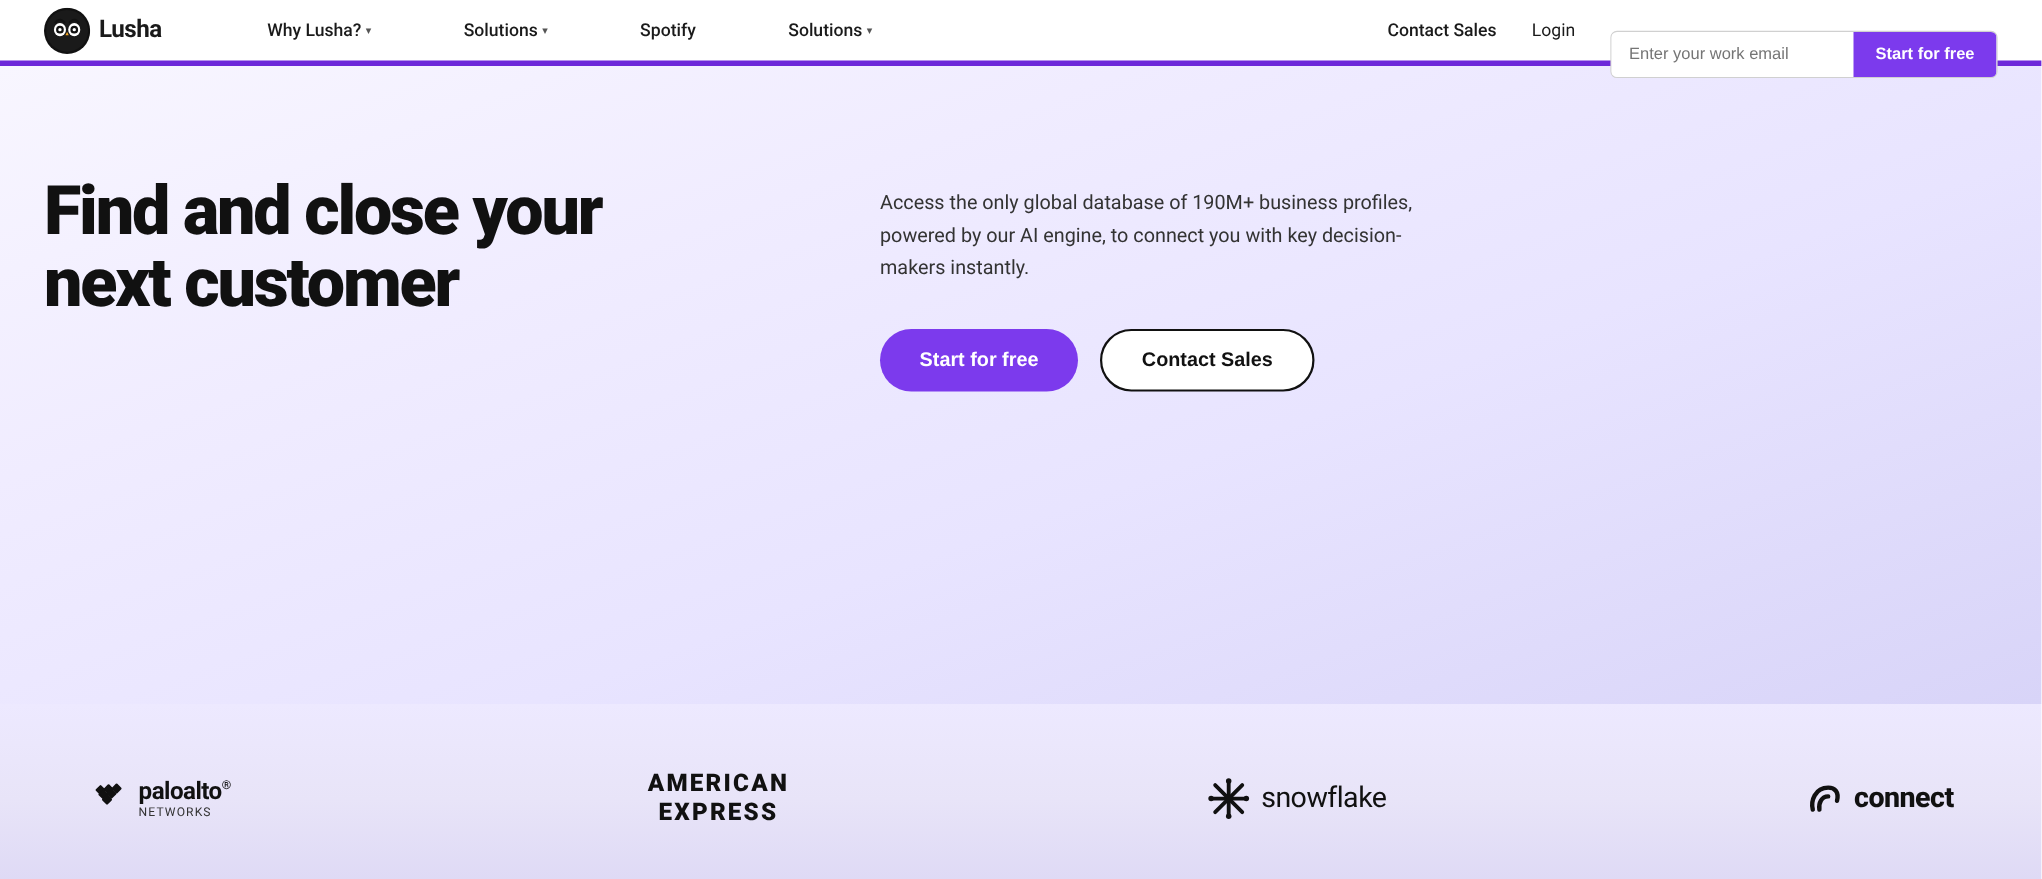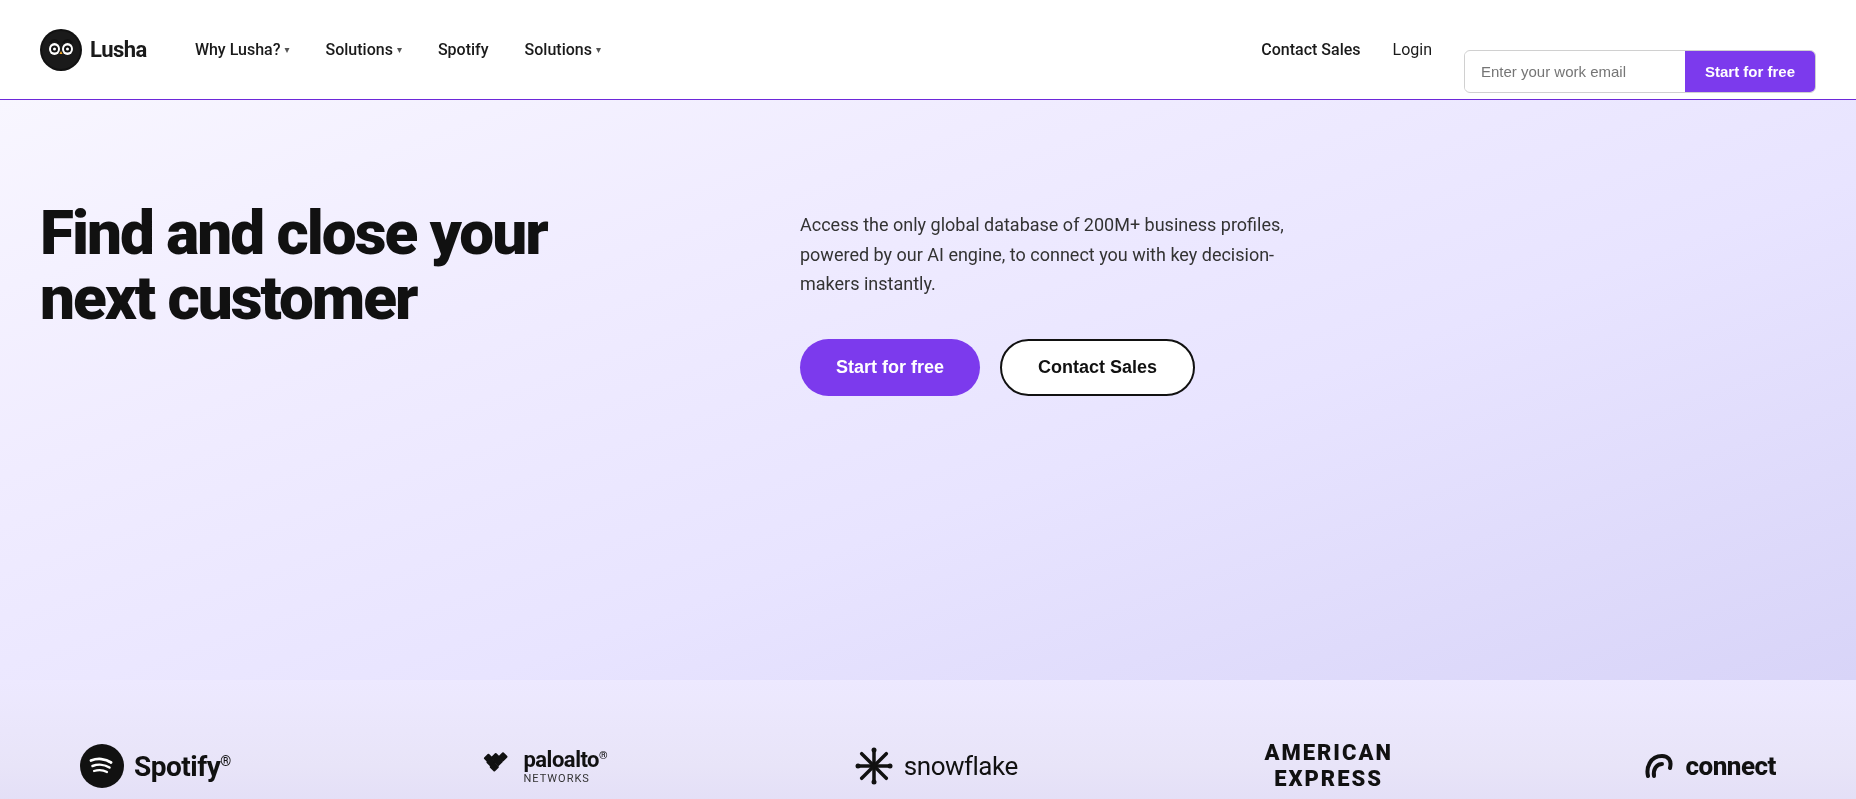--- a/index.html
+++ b/index.html
@@ -13,23 +13,23 @@
       background: #fff;
       overflow-x: hidden;
       width: 1856px;
     }
 
     
     nav {
       display: flex;
       align-items: center;
       padding: 0 40px;
-      height: 100px;
-      background: #fff;
-      border-bottom: 1px solid #6d28d9;
+      height: 60px;
+      background: #fff;
+      border-bottom: 5px solid #6d28d9;
       position: sticky;
       top: 0;
       z-index: 100;
     }
 
     .logo-area {
       display: flex;
       align-items: center;
       gap: 8px;
       margin-right: 48px;
@@ -57,20 +57,21 @@
 
     .nav-link {
       font-size: 16px;
       font-weight: 500;
       color: #1a1a1a;
       text-decoration: none;
       cursor: pointer;
       display: flex;
       align-items: center;
       gap: 4px;
+      margin-left: 48px;
     }
 
     .nav-link .chevron {
       font-size: 10px;
       color: #555;
     }
 
     .nav-right {
       display: flex;
       align-items: center;
@@ -300,77 +301,68 @@
 </nav>
 
 <section class="hero">
   <div class="hero-left">
     <h1 class="hero-title">
       <span>Find and close your</span><br>
       <span>next customer</span>
     </h1>
   </div>
   <div class="hero-right">
-    <p class="hero-description">Access the only global database of 200M+ business profiles, powered by our AI engine, to connect you with key decision-makers instantly.</p>
+    <p class="hero-description">Access the only global database of 190M+ business profiles, powered by our AI engine, to connect you with key decision-makers instantly.</p>
     <div class="hero-buttons">
       <button class="btn-start-free">Start for free</button>
       <button class="btn-contact-sales">Contact Sales</button>
     </div>
   </div>
 </section>
 
 <section class="logos-section">
 
-  <div class="logo-item">
-    <svg class="spotify-icon" viewBox="0 0 44 44" fill="none" xmlns="http://www.w3.org/2000/svg">
-      <circle cx="22" cy="22" r="22" fill="#111"></circle>
-      <path d="M11 16.5c6.5-2.5 14.5-2 20 2" stroke="#fff" stroke-width="2.8" stroke-linecap="round"></path>
-      <path d="M12.5 22c5.5-2 12.5-1.5 17 1.5" stroke="#fff" stroke-width="2.5" stroke-linecap="round"></path>
-      <path d="M14 27c4.5-1.5 9.5-1 13 1" stroke="#fff" stroke-width="2.2" stroke-linecap="round"></path>
-    </svg>
-    <span class="logo-brand-text">Spotify<sup style="font-size:14px">®</sup></span>
-  </div>
 
   <div class="logo-item">
     <svg class="paloalto-icon" viewBox="0 0 36 36" fill="none" xmlns="http://www.w3.org/2000/svg">
 
       <rect x="2" y="8" width="7" height="7" rx="1" transform="rotate(45 10 18)" fill="#111"></rect>
       <rect x="9" y="8" width="7" height="7" rx="1" transform="rotate(45 18 18)" fill="#111"></rect>
       <rect x="16" y="8" width="7" height="7" rx="1" transform="rotate(45 26 18)" fill="#111"></rect>
       <rect x="5" y="13" width="7" height="7" rx="1" transform="rotate(45 14 22)" fill="#111"></rect>
       <rect x="12" y="13" width="7" height="7" rx="1" transform="rotate(45 22 22)" fill="#111"></rect>
       <rect x="9" y="18" width="7" height="7" rx="1" transform="rotate(45 18 26)" fill="#111"></rect>
     </svg>
     <div>
       <div class="logo-brand-text" style="font-size:22px">paloalto<sup style="font-size:11px">®</sup></div>
       <div class="logo-brand-sub">NETWORKS</div>
     </div>
   </div>
 
   <div class="logo-item">
+    <div class="amex-brand">AMERICAN<br>EXPRESS</div>
+  </div>
+
+  <div class="logo-item">
     <svg class="snowflake-icon" viewBox="0 0 40 40" fill="none" xmlns="http://www.w3.org/2000/svg">
 
       <line x1="20" y1="4" x2="20" y2="36" stroke="#111" stroke-width="3.5" stroke-linecap="round"></line>
       <line x1="4" y1="20" x2="36" y2="20" stroke="#111" stroke-width="3.5" stroke-linecap="round"></line>
       <line x1="7.7" y1="7.7" x2="32.3" y2="32.3" stroke="#111" stroke-width="3.5" stroke-linecap="round"></line>
       <line x1="32.3" y1="7.7" x2="7.7" y2="32.3" stroke="#111" stroke-width="3.5" stroke-linecap="round"></line>
 
       <circle cx="20" cy="4" r="2.5" fill="#111"></circle>
       <circle cx="20" cy="36" r="2.5" fill="#111"></circle>
       <circle cx="4" cy="20" r="2.5" fill="#111"></circle>
       <circle cx="36" cy="20" r="2.5" fill="#111"></circle>
     </svg>
     <span class="logo-brand-text" style="font-size:26px; font-weight:400">snowflake</span>
   </div>
 
   <div class="logo-item">
-    <div class="amex-brand">AMERICAN<br>EXPRESS</div>
-  </div>
-
-  <div class="logo-item">
     <svg width="36" height="36" viewBox="0 0 36 36" fill="none" xmlns="http://www.w3.org/2000/svg">
 
       <path d="M8 28 C6 20, 10 8, 22 8 C28 8, 32 12, 30 20" stroke="#111" stroke-width="4" stroke-linecap="round" fill="none"></path>
       <path d="M14 28 C13 22, 16 16, 22 16" stroke="#111" stroke-width="4" stroke-linecap="round" fill="none"></path>
     </svg>
     <span class="logo-brand-text" style="font-size:26px; font-weight:800">connect</span>
   </div>
 
 </section>
 

